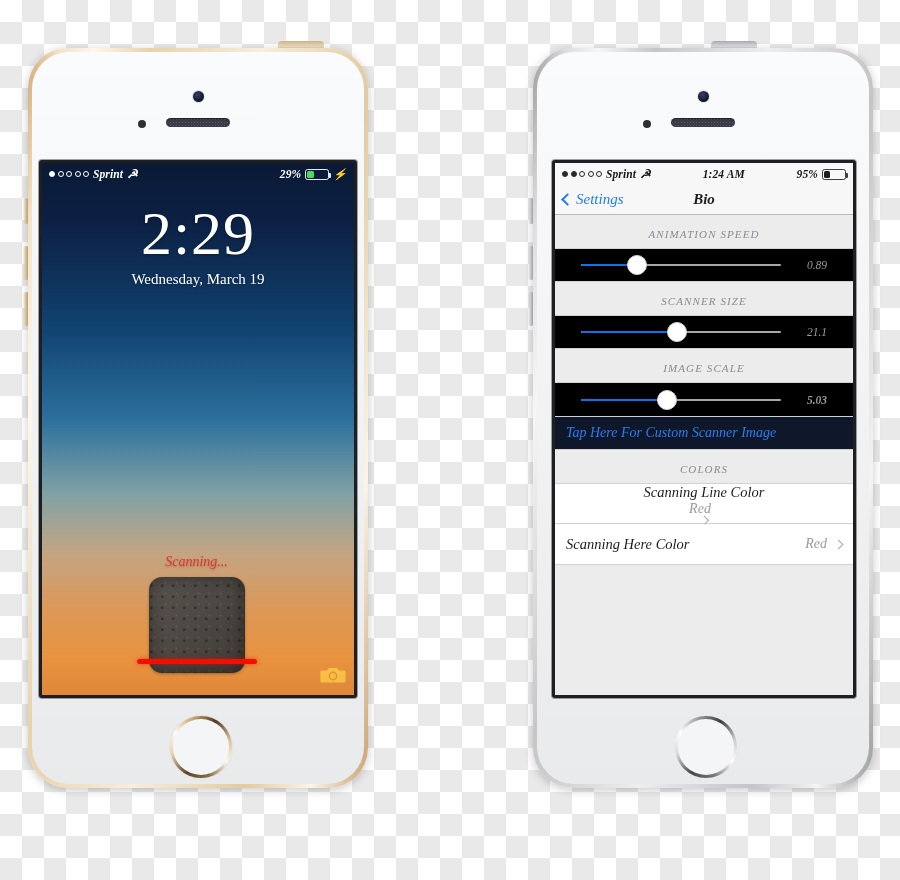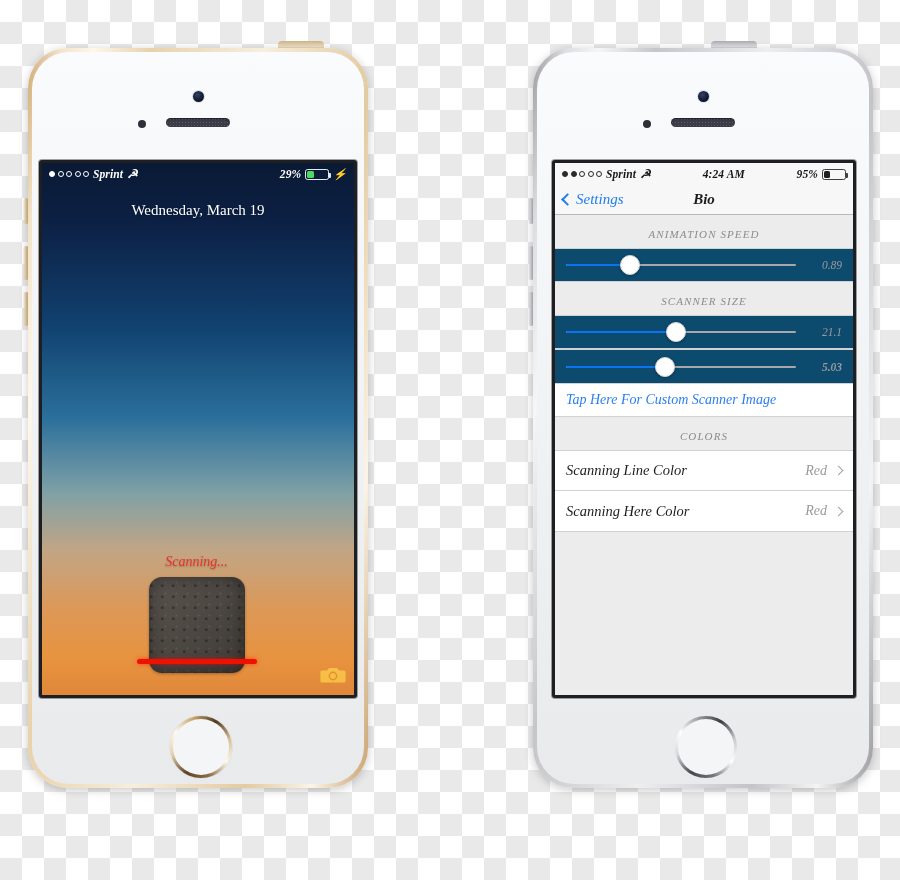--- a/index.html
+++ b/index.html
@@ -285,26 +285,26 @@
   .sec-header {
     text-align: center;
     font-size: 11px;
     letter-spacing: 1.1px;
     color: #8b8b90;
     font-style: italic;
     padding: 13px 0 8px 0;
     background: #ececed;
   }
   .row {
-    background: #0c4a6e;
+    background: #000000;
     border-top: 1px solid #d2d2d4;
     border-bottom: 1px solid #d2d2d4;
     display: flex;
     align-items: center;
-    padding: 0 11px;
+    padding: 0 26px;
     min-height: 34px;
     box-sizing: border-box;
   }
   .row.thin-sep { border-bottom: none; font-weight: bold; }
   .slider {
     flex: 1;
     position: relative;
     height: 22px;
     display: flex;
     align-items: center;
@@ -334,21 +334,21 @@
   }
   .slider-val {
     width: 38px;
     text-align: right;
     font-size: 11.5px;
     font-style: italic;
     color: #9a9a9f;
     margin-left: 8px;
   }
   .link-row {
-    background: #ffffff;
+    background: #0f172a;
     border-bottom: 1px solid #d2d2d4;
     padding: 8px 11px;
     font-size: 14px;
     font-style: italic;
     color: #2a7ef0;
   }
   .disc-row {
     background: #ffffff;
     border-bottom: 1px solid #d2d2d4;
     display: flex;
@@ -416,20 +416,21 @@
       <div class="sb-right">
         <span class="batt-pct">29%</span>
         <span class="batt">
           <span class="batt-fill" style="width:29%; background:#4cd964;"></span>
         </span>
         <span class="bolt">⚡</span>
       </div>
     </div>
 
     <div class="clock-wrap">
+      <div class="clock-time">2:29</div>
       <div class="clock-date">Wednesday, March 19</div>
     </div>
 
     <div class="scanner-area">
       <div class="scanning-text" style="color:#e8342c;">Scanning...</div>
       <div class="scan-pad">
         <div class="scan-line" style="background:#f01000;"></div>
       </div>
     </div>
 
@@ -468,21 +469,21 @@
         <span class="sig-dots">
           <span class="sig-dot on"></span>
             <span class="sig-dot on"></span>
             <span class="sig-dot"></span>
             <span class="sig-dot"></span>
             <span class="sig-dot"></span>
         </span>
         <span class="carrier">Sprint</span>
         <span class="wifi-glyph">☭</span>
       </div>
-      <div class="sb-center">4:24 AM</div>
+      <div class="sb-center">1:24 AM</div>
       <div class="sb-right">
         <span class="batt-pct">95%</span>
         <span class="batt">
           <span class="batt-fill" style="width:26%; background:#1f1f1f;"></span>
         </span>
       </div>
     </div>
 
     <div class="navbar">
       <div class="nav-back">
@@ -507,33 +508,34 @@
       <div class="sec-header">SCANNER SIZE</div>
       <div class="row">
         <div class="slider">
           <div class="track"></div>
           <div class="track-fill" style="width:48%;"></div>
           <div class="thumb" style="left:48%;"></div>
         </div>
         <div class="slider-val">21.1</div>
       </div>
 
+      <div class="sec-header">IMAGE SCALE</div>
       <div class="row thin-sep">
         <div class="slider">
           <div class="track"></div>
           <div class="track-fill" style="width:43%;"></div>
           <div class="thumb" style="left:43%;"></div>
         </div>
         <div class="slider-val">5.03</div>
       </div>
 
       <div class="link-row" style="border-top:1px solid #d2d2d4;">Tap Here For Custom Scanner Image</div>
 
       <div class="sec-header">COLORS</div>
-      <div class="disc-row" style="border-top:1px solid #d2d2d4;">
+      <div class="disc-row" style="border-top:1px solid #d2d2d4;flex-direction:column;">
         <span class="disc-label">Scanning Line Color</span>
         <span class="disc-value">Red</span>
         <span class="chev-right"></span>
       </div>
       <div class="disc-row">
         <span class="disc-label">Scanning Here Color</span>
         <span class="disc-value">Red</span>
         <span class="chev-right"></span>
       </div>
 

